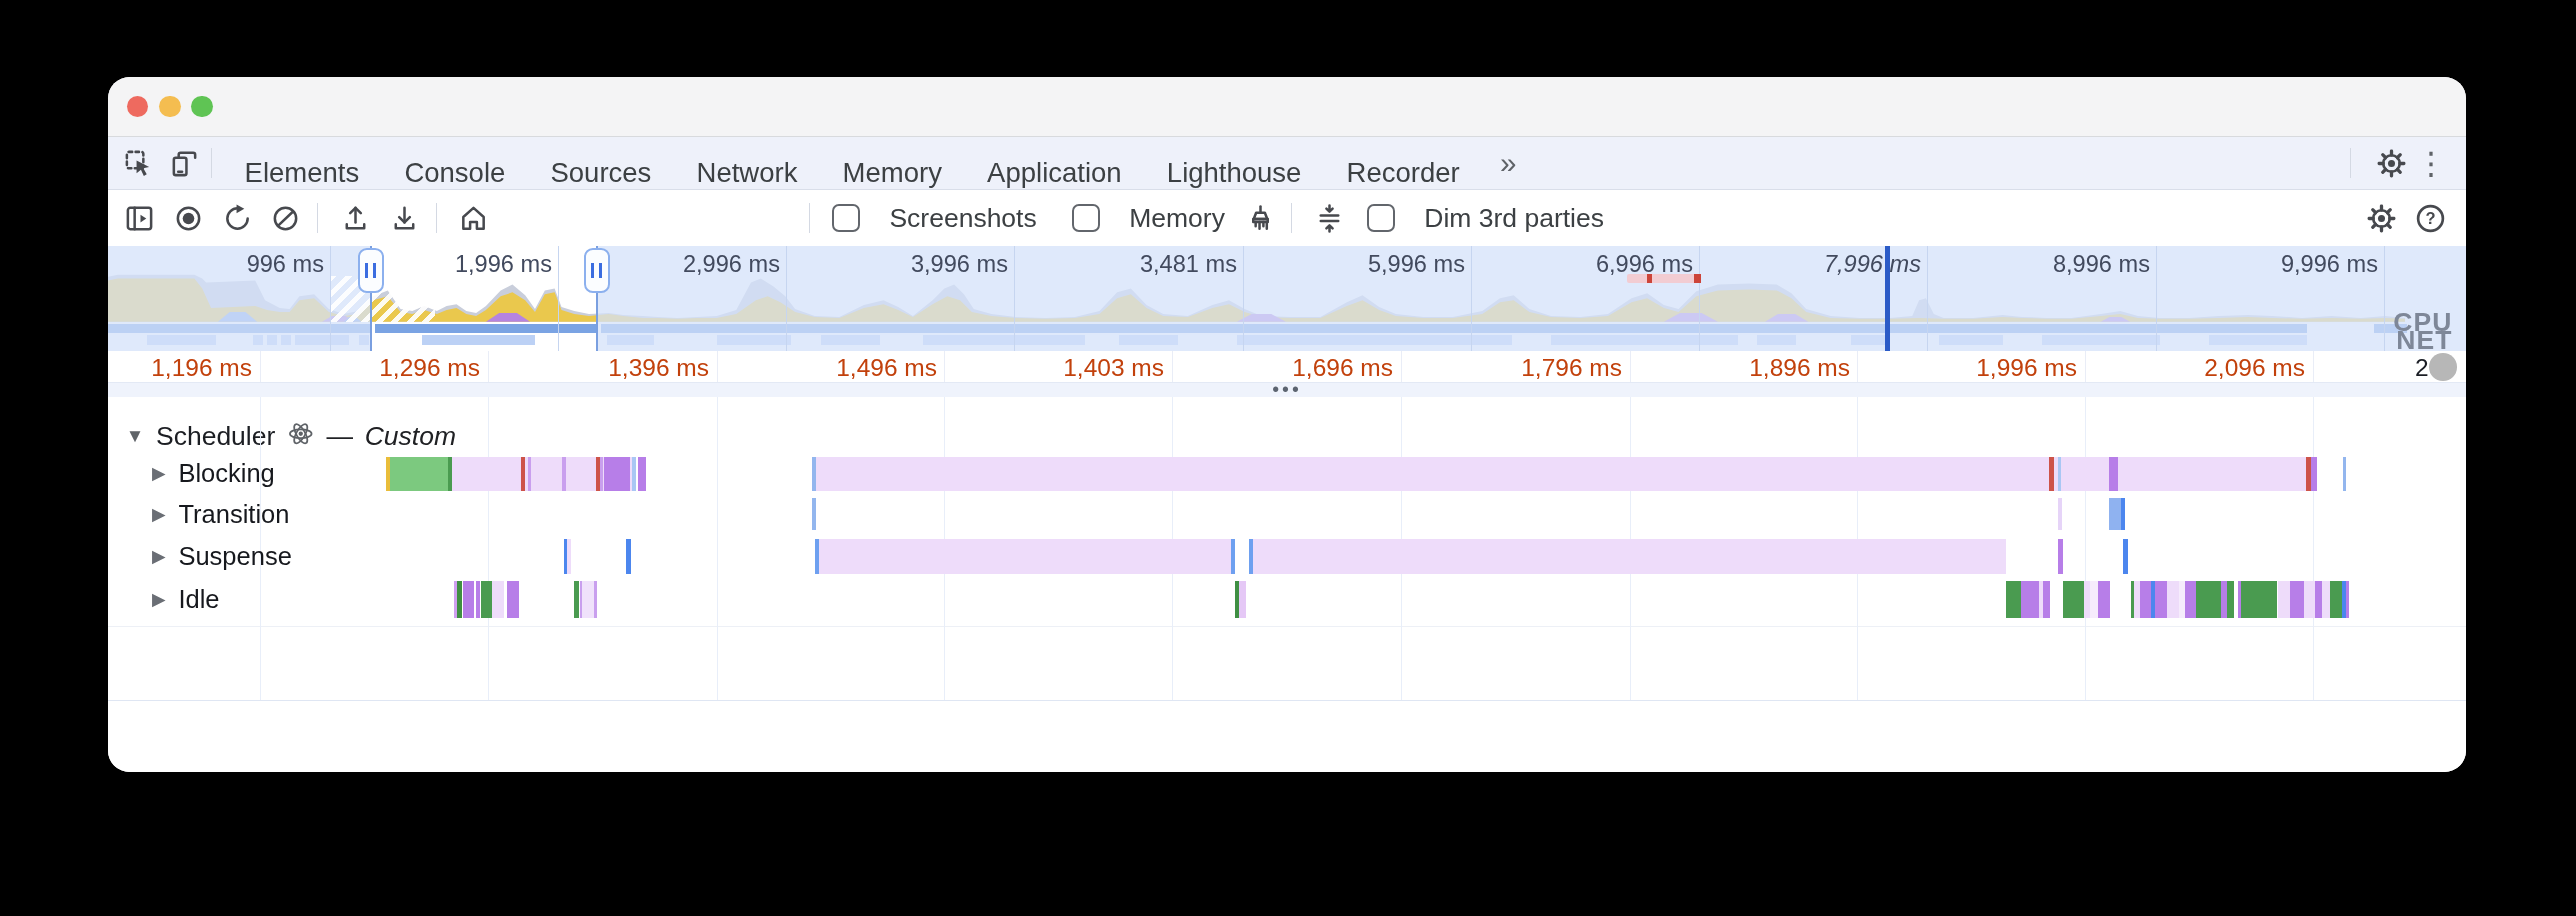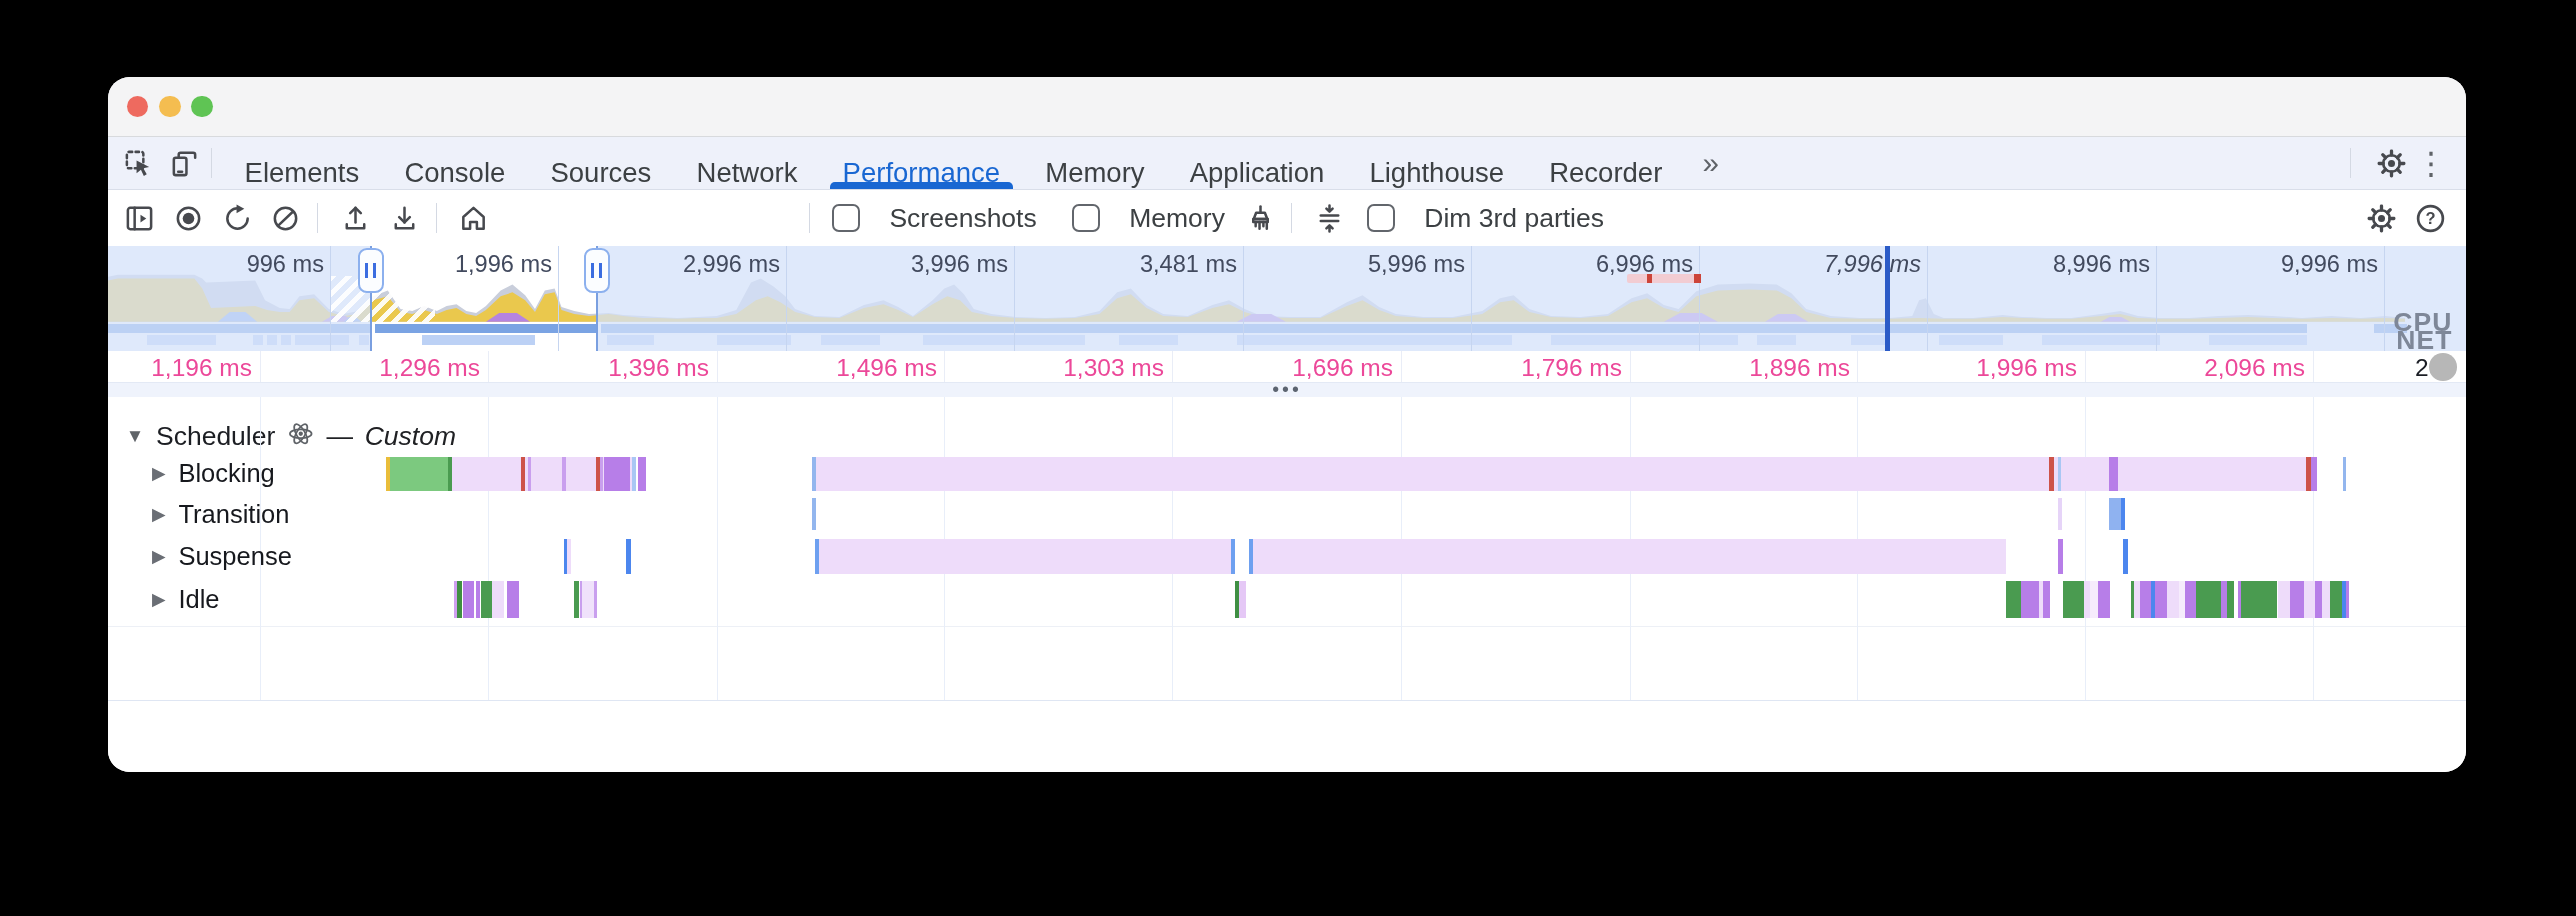--- a/index.html
+++ b/index.html
@@ -47,21 +47,21 @@
   .handle i{display:block;width:2.9px;height:15.7px;background:#3b6de0;}
   .net-dark{position:absolute;top:78px;height:8.8px;background:#7aa3e3;}
   .net-light{position:absolute;top:89px;height:9.8px;background:#bcd1f5;}
   .longtask{position:absolute;top:27.5px;height:9.8px;background:#f2ccd2;border-radius:2px;}
   .longtask i{position:absolute;top:0;height:9.8px;background:#cc4439;display:block;}
   .playhead{position:absolute;top:0;width:4.9px;height:105px;background:#2b5bc7;}
   .ov-side-label{position:absolute;right:13.7px;font-size:26.5px;font-weight:bold;color:#7e8798;letter-spacing:1px;}
   
   .ruler{position:absolute;left:0;top:274px;width:100%;height:31px;background:#fff;}
   .r-tick{position:absolute;top:0;width:1px;height:31px;background:#e9edf7;}
-  .r-label{position:absolute;top:2.9px;font-size:24.5px;color:#ec4899;transform:translateX(-100%);white-space:nowrap;}
+  .r-label{position:absolute;top:2.9px;font-size:24.5px;color:#c2410c;transform:translateX(-100%);white-space:nowrap;}
   .r-partial{position:absolute;top:2.9px;font-size:24.5px;color:#1a1d24;}
   .scroll-dot{position:absolute;top:2px;width:27.5px;height:27.5px;border-radius:50%;background:#b7b7b7;cursor:pointer;}
   
   .grip{position:absolute;left:0;top:305px;width:100%;height:14.7px;background:#eff3fc;border-top:1px solid #e3e9f5;
     display:flex;align-items:center;justify-content:center;cursor:row-resize;}
   .grip span{font-size:19.6px;color:#5c6470;line-height:7.9px;letter-spacing:2.9px;}
   
   .tracks{position:absolute;left:0;top:320px;width:100%;height:303px;background:#fff;overflow:hidden;}
   .trk-grid{position:absolute;top:0;width:1px;height:303px;background:#e8eef9;}
   .hairline{position:absolute;left:0;top:229px;width:100%;height:1px;background:#edf0f6;}
@@ -103,21 +103,20 @@
           <rect class="icon-stroke" x="5" y="10" width="13" height="18" rx="2" fill="#eef1fa"></rect>
           <path class="icon-stroke" d="M9.5 24.5 h4"></path>
         </svg>
       </div>
       <div class="vdiv"></div>
       <div class="tabs" id="tabs">
           <div class="tab">Elements</div>
           <div class="tab">Console</div>
           <div class="tab">Sources</div>
           <div class="tab">Network</div>
-          <div class="tab active">Performance</div>
           <div class="tab">Memory</div>
           <div class="tab">Application</div>
           <div class="tab">Lighthouse</div>
           <div class="tab">Recorder</div>
         </div>
       <div class="more-tabs">»</div>
       <div class="tabbar-right">
         <div class="vdiv"></div>
         <div class="tb-icon">
           <svg width="33" height="33" viewBox="0 0 32 32">
@@ -328,21 +327,21 @@
     <div class="ruler" id="ruler">
         <div class="r-tick" style="left: 152px;"></div>
         <div class="r-label" style="left: 144px;">1,196 ms</div>
         <div class="r-tick" style="left: 380px;"></div>
         <div class="r-label" style="left: 372px;">1,296 ms</div>
         <div class="r-tick" style="left: 609px;"></div>
         <div class="r-label" style="left: 601px;">1,396 ms</div>
         <div class="r-tick" style="left: 836px;"></div>
         <div class="r-label" style="left: 829px;">1,496 ms</div>
         <div class="r-tick" style="left: 1064px;"></div>
-        <div class="r-label" style="left: 1056px;">1,303 ms</div>
+        <div class="r-label" style="left: 1056px;">1,403 ms</div>
         <div class="r-tick" style="left: 1293px;"></div>
         <div class="r-label" style="left: 1285px;">1,696 ms</div>
         <div class="r-tick" style="left: 1522px;"></div>
         <div class="r-label" style="left: 1514px;">1,796 ms</div>
         <div class="r-tick" style="left: 1749px;"></div>
         <div class="r-label" style="left: 1742px;">1,896 ms</div>
         <div class="r-tick" style="left: 1977px;"></div>
         <div class="r-label" style="left: 1969px;">1,996 ms</div>
         <div class="r-tick" style="left: 2205px;"></div>
         <div class="r-label" style="left: 2197px;">2,096 ms</div>

